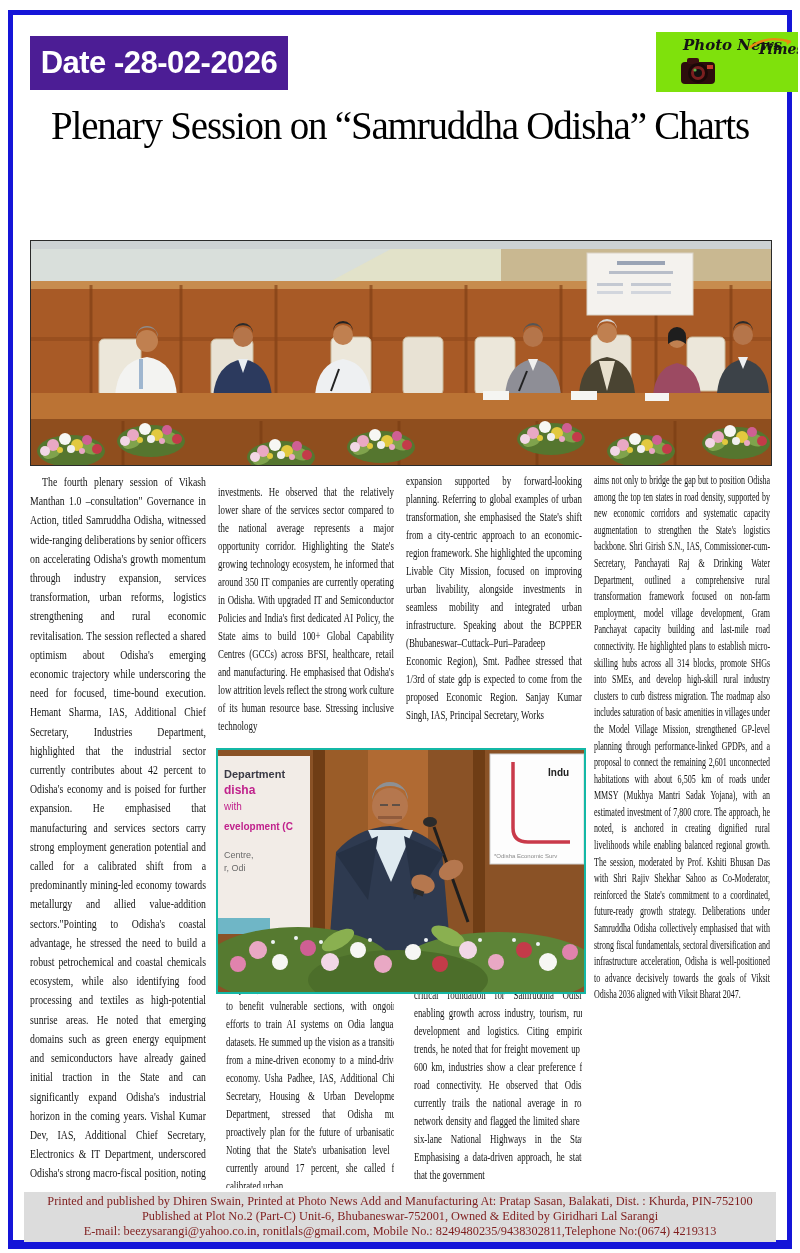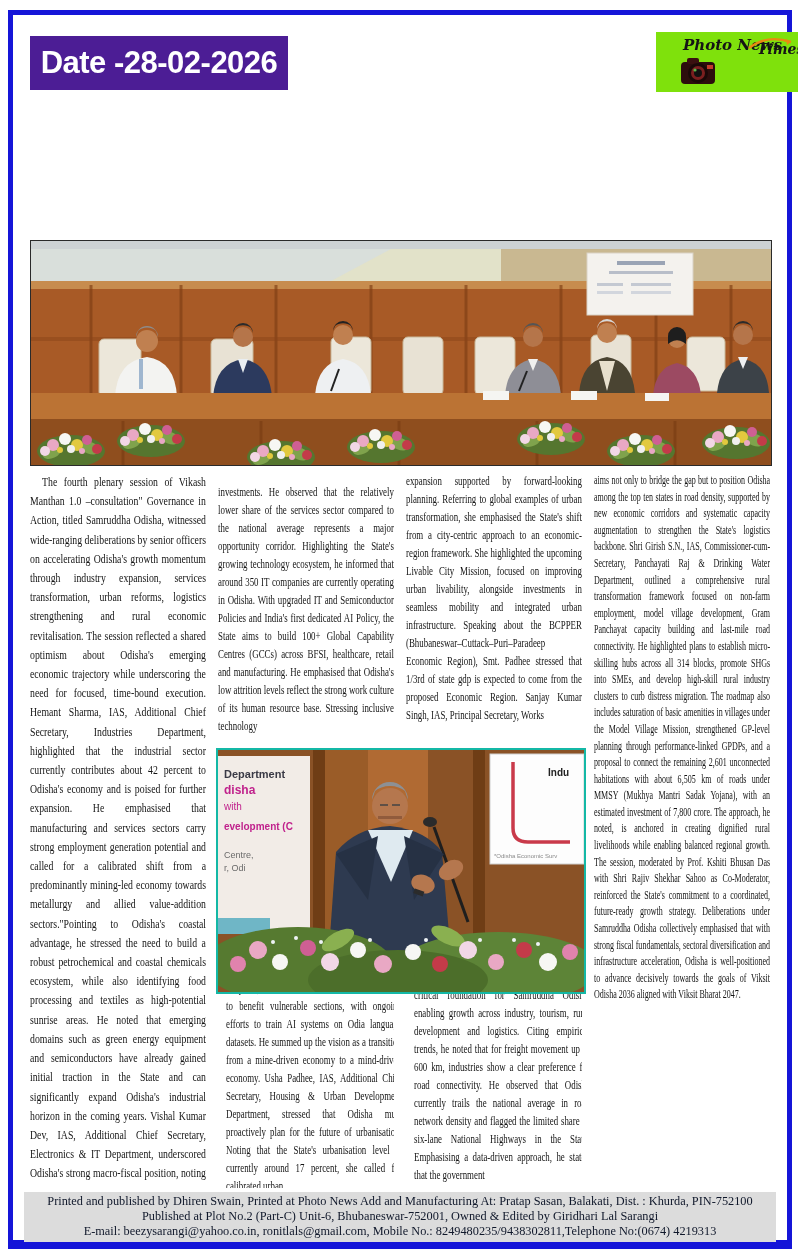--- a/index.html
+++ b/index.html
@@ -22,21 +22,21 @@
   .c1{left:0;} .c2{left:188px;margin-top:11px;} .c3{left:376px;} .c4{left:564px;}
   .block-top{position:absolute;top:0;left:0;width:176px;height:250px;overflow:hidden;}
   .block-bot{position:absolute;top:496px;left:8px;width:176px;height:220px;overflow:hidden;}
   .coltext{text-align:justify;transform-origin:0 0;color:#141414;}
   .t-a{width:234px;transform:scaleX(0.752);font-size:13px;line-height:19.2px;text-indent:16px;}
   .t-b{width:252px;transform:scaleX(0.698);font-size:12.7px;line-height:18px;}
   .t-c{width:268px;transform:scaleX(0.657);font-size:12.2px;line-height:16.6px;}
   .inline-photo{left:186px;top:252px;width:366px;height:242px;position:absolute;border:2px solid #14b8a6;
                 overflow:hidden;background:#84cc16;margin-top:24px;}
   .footer{position:absolute;left:24px;top:1192px;width:752px;height:48px;background:#dcdcdc;
-          text-align:center;font-size:12.3px;line-height:15px;padding-top:2px;color:#0f172a;}
+          text-align:center;font-size:12.3px;line-height:15px;padding-top:2px;color:#7f1d1d;}
   svg{display:block;}
 </style>
 </head>
 <body>
 
 <div class="page">
   <div class="frame"></div>
 
   <div class="badge date-badge">
     <span>Date -28-02-2026</span>
@@ -55,20 +55,21 @@
       <g font-family="DejaVu Serif, serif" font-style="italic" font-weight="bold" fill="#151515">
         <text x="4" y="18" font-size="15">Photo News</text>
         <text x="78" y="22" font-size="14">Times</text>
       </g>
       <path d="M70,16 Q88,2 112,10" stroke="#e88a10" stroke-width="2.4" fill="none"></path>
       <path d="M112,10 l-5,-3 l1,6 z" fill="#e88a10"></path>
     </svg>
   </div>
 
   <h1 class="headline">
+    <span style="display:block">Plenary Session on “Samruddha Odisha” Charts</span>
   </h1>
 
   <div class="photo main-photo">
     <svg width="740" height="224" viewBox="0 0 740 224">
       <rect x="0" y="0" width="740" height="224" fill="#a55a26"></rect>
       <rect x="0" y="0" width="740" height="10" fill="#cdd2d4"></rect>
       <g>
         <rect x="0" y="8" width="470" height="32" fill="#d9dfdb"></rect>
         <polygon points="360,8 470,8 470,40 300,40" fill="#e6e2c2" opacity="0.7"></polygon>
         <rect x="470" y="8" width="270" height="32" fill="#c9b891"></rect>

